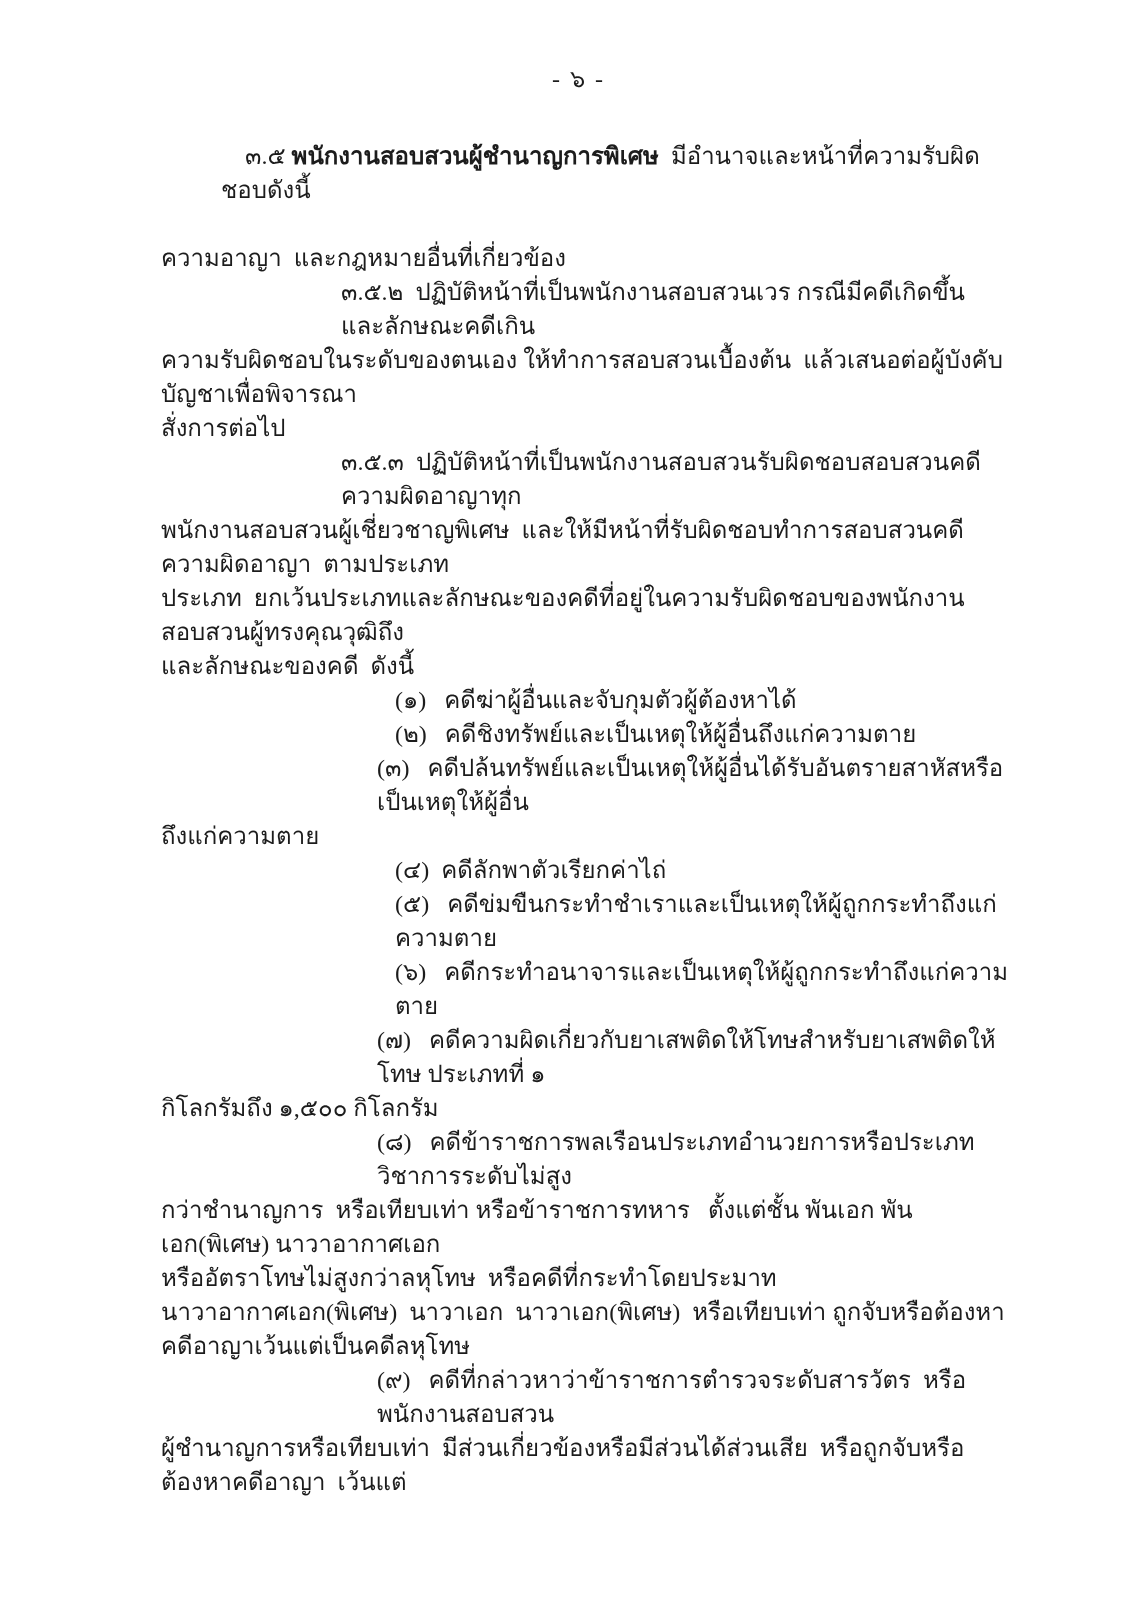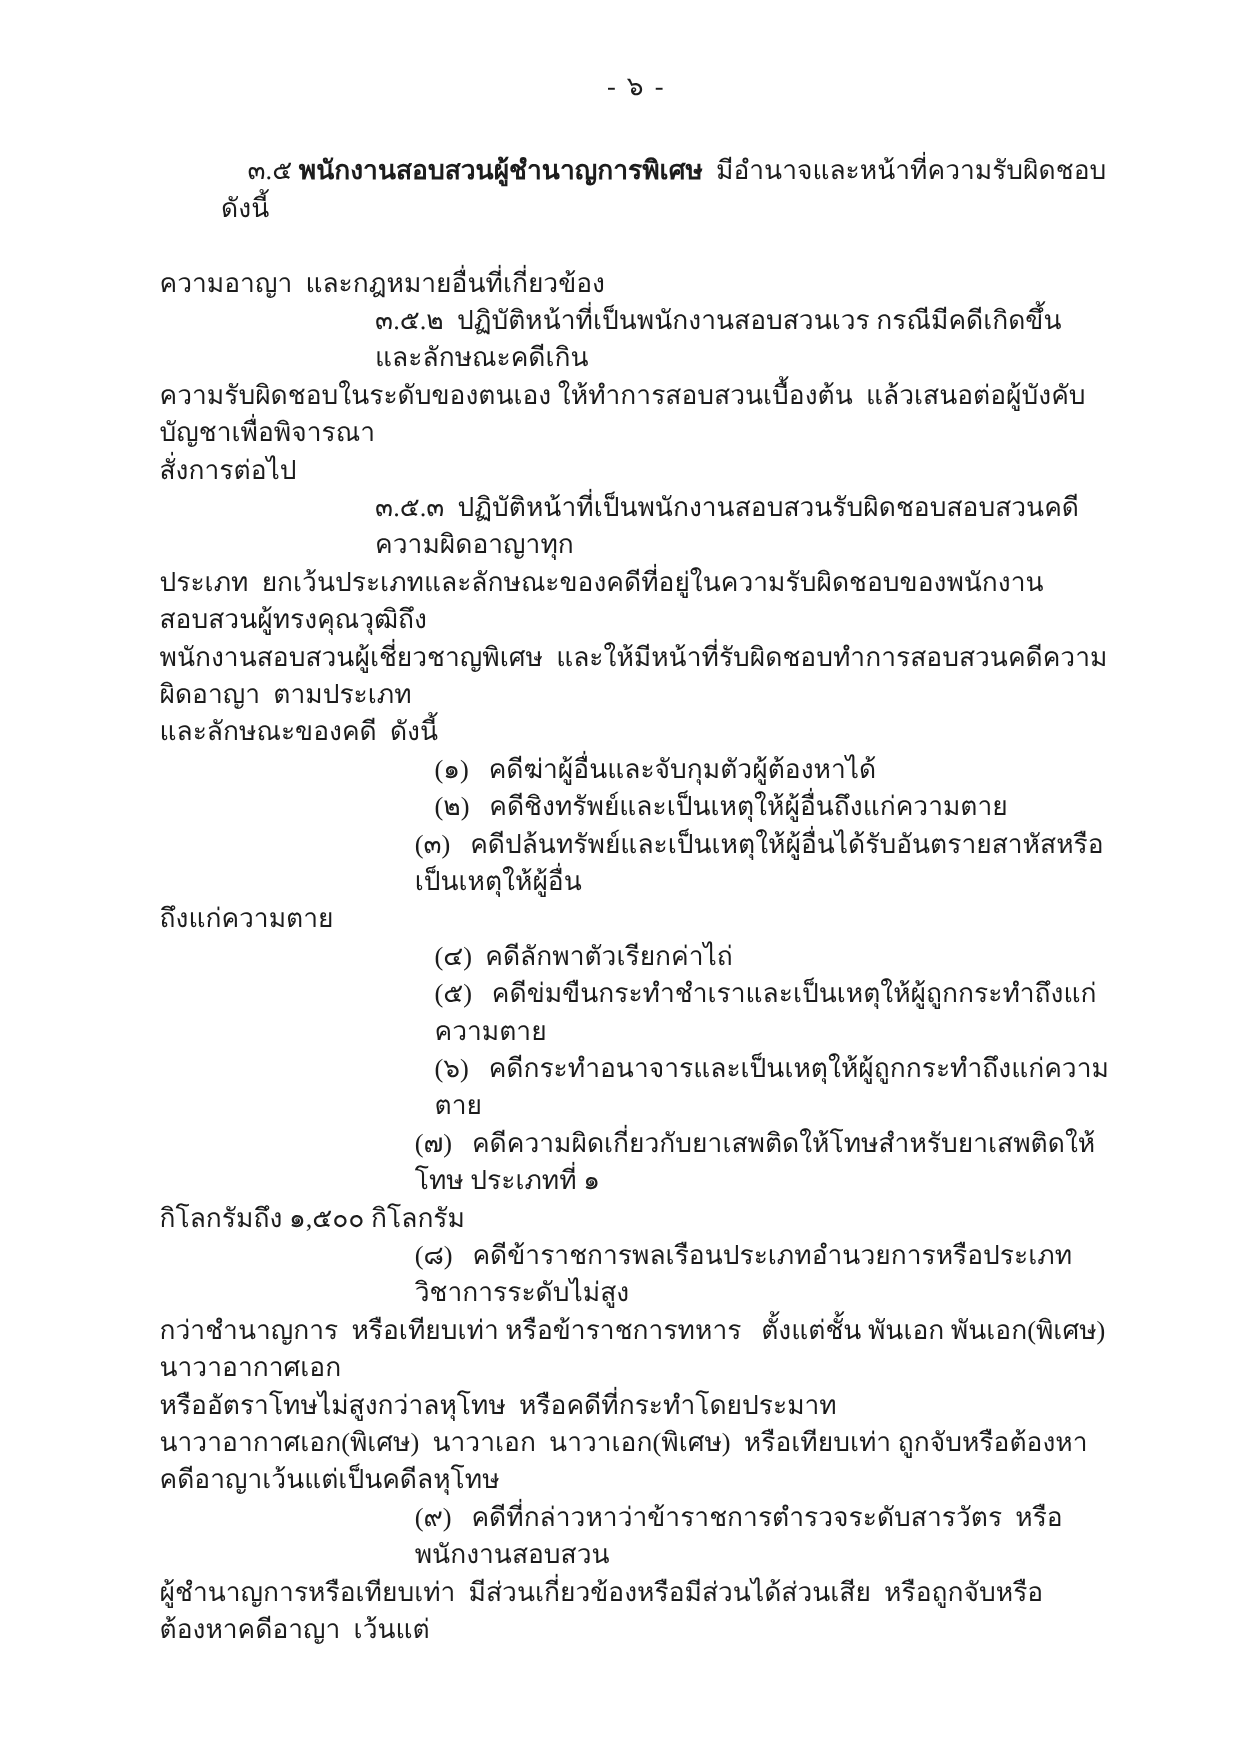--- a/index.html
+++ b/index.html
@@ -23,22 +23,22 @@
   .page-number {
     text-align: center;
     margin-bottom: 9px;
     letter-spacing: 2px;
   }
   .line {
     white-space: pre-wrap;
     min-height: 34px;
   }
   .seg-bold { font-weight: bold; }
-  .ind-l0    { margin-left: 0; }
-  .ind-head  { margin-left: 56px; }
+  .ind-l0    { margin-left: 16px; }
+  .ind-head  { margin-left: 76px; }
   .ind-sub   { margin-left: 196px; }
   .ind-item  { margin-left: 250px; }
   .ind-item3 { margin-left: 232px; }
 </style>
 </head>
 <body>
 
 <div class="page">
 
   <div class="page-number line">- ๖ -</div>
@@ -46,22 +46,22 @@
   <div class="line ind-head">
     <span>๓.๕ </span><span class="seg-bold">พนักงานสอบสวนผู้ชำนาญการพิเศษ</span><span>  มีอำนาจและหน้าที่ความรับผิดชอบดังนี้</span>
   </div>
 
   <div id="body-lines">
       <div class="line ind-l0">ความอาญา  และกฎหมายอื่นที่เกี่ยวข้อง</div>
       <div class="line ind-sub">๓.๕.๒  ปฏิบัติหน้าที่เป็นพนักงานสอบสวนเวร กรณีมีคดีเกิดขึ้น  และลักษณะคดีเกิน</div>
       <div class="line ind-l0">ความรับผิดชอบในระดับของตนเอง ให้ทำการสอบสวนเบื้องต้น  แล้วเสนอต่อผู้บังคับบัญชาเพื่อพิจารณา</div>
       <div class="line ind-l0">สั่งการต่อไป</div>
       <div class="line ind-sub">๓.๕.๓  ปฏิบัติหน้าที่เป็นพนักงานสอบสวนรับผิดชอบสอบสวนคดีความผิดอาญาทุก</div>
+      <div class="line ind-l0">พนักงานสอบสวนผู้เชี่ยวชาญพิเศษ  และให้มีหน้าที่รับผิดชอบทำการสอบสวนคดีความผิดอาญา  ตามประเภท</div>
       <div class="line ind-l0">ประเภท  ยกเว้นประเภทและลักษณะของคดีที่อยู่ในความรับผิดชอบของพนักงานสอบสวนผู้ทรงคุณวุฒิถึง</div>
-      <div class="line ind-l0">พนักงานสอบสวนผู้เชี่ยวชาญพิเศษ  และให้มีหน้าที่รับผิดชอบทำการสอบสวนคดีความผิดอาญา  ตามประเภท</div>
       <div class="line ind-l0">และลักษณะของคดี  ดังนี้</div>
       <div class="line ind-item">(๑)   คดีฆ่าผู้อื่นและจับกุมตัวผู้ต้องหาได้</div>
       <div class="line ind-item">(๒)   คดีชิงทรัพย์และเป็นเหตุให้ผู้อื่นถึงแก่ความตาย</div>
       <div class="line ind-item3">(๓)   คดีปล้นทรัพย์และเป็นเหตุให้ผู้อื่นได้รับอันตรายสาหัสหรือเป็นเหตุให้ผู้อื่น</div>
       <div class="line ind-l0">ถึงแก่ความตาย</div>
       <div class="line ind-item">(๔)  คดีลักพาตัวเรียกค่าไถ่</div>
       <div class="line ind-item">(๕)   คดีข่มขืนกระทำชำเราและเป็นเหตุให้ผู้ถูกกระทำถึงแก่ความตาย</div>
       <div class="line ind-item">(๖)   คดีกระทำอนาจารและเป็นเหตุให้ผู้ถูกกระทำถึงแก่ความตาย</div>
       <div class="line ind-item3">(๗)   คดีความผิดเกี่ยวกับยาเสพติดให้โทษสำหรับยาเสพติดให้โทษ ประเภทที่ ๑</div>
       <div class="line ind-l0">กิโลกรัมถึง ๑,๕๐๐ กิโลกรัม</div>

